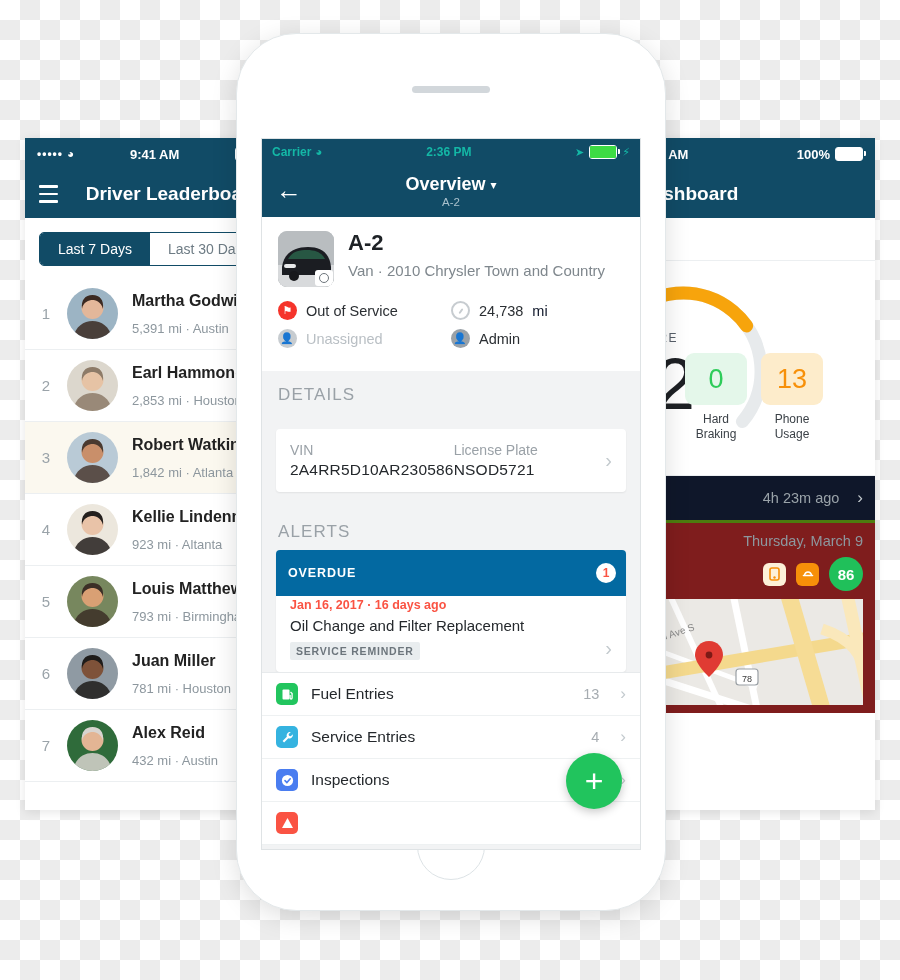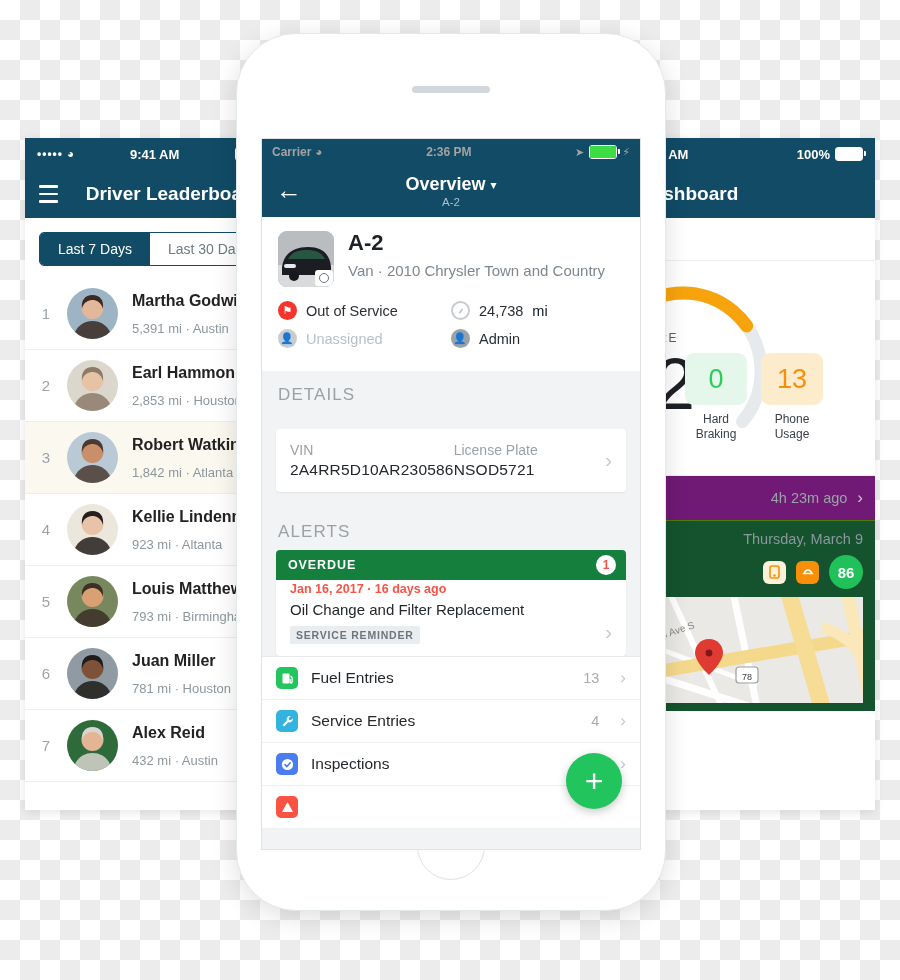--- a/index.html
+++ b/index.html
@@ -70,46 +70,46 @@
   .score-delta .up{color:#2ecc5a;font-size:18px;}
 
   .stat-tiles{position:absolute;left:60px;top:92px;display:flex;gap:14px;}
   .tile{width:62px;text-align:center;}
   .tile .box{width:62px;height:52px;border-radius:9px;display:flex;align-items:center;justify-content:center;
     font-size:27px;font-weight:400;}
   .tile .cap{font-size:12px;color:#3b4147;line-height:1.25;margin-top:7px;}
   .tile.green .box{background:#e4f7ea;color:#2ecc5a;}
   .tile.amber .box{background:#fdeccb;color:#f79009;}
 
-  .row-time{height:44px;display:flex;align-items:center;justify-content:flex-end;gap:10px;
-    padding:0 12px;font-size:14.5px;color:#9aa3a9;border-bottom:1px solid #4d7c0f;background:#701a75;}
+  .row-time{height:44px;display:flex;align-items:center;justify-content:flex-end;gap:18px;
+    padding:0 12px;font-size:14.5px;color:#9aa3a9;border-bottom:3px solid #4d7c0f;background:#0f172a;}
   .chev{color:#c3cace;font-size:17px;}
 
-  .day-block{background:#14532d;padding:10px 12px 8px 12px;}
+  .day-block{background:#7f1d1d;padding:10px 12px 8px 12px;}
   .day-title{text-align:right;font-size:14.5px;color:#8d979e;}
   .day-icons{display:flex;align-items:center;justify-content:flex-end;gap:10px;margin-top:8px;}
   .mini-ico{width:23px;height:23px;border-radius:6px;background:#fdf1d8;display:flex;align-items:center;
     justify-content:center;}
   .mini-ico.solid{background:#f79009;}
   .score-pill{width:34px;height:34px;border-radius:50%;background:#20c05a;color:#fff;display:flex;
     align-items:center;justify-content:center;font-size:15px;font-weight:700;}
   .map{height:106px;margin-top:8px;position:relative;overflow:hidden;background:#eceae6;}
 
   
   #phone{position:absolute;left:236px;top:33px;width:430px;height:878px;
     background:#fff;border-radius:60px;border:1px solid #e3e8ea;
     box-shadow:0 6px 26px rgba(0,0,0,.13);box-sizing:border-box;}
   .speaker{position:absolute;left:50%;top:52px;transform:translateX(-50%);width:78px;height:7px;
     border-radius:4px;background:#d2d7db;}
   .homebtn{position:absolute;left:50%;bottom:30px;transform:translateX(-50%);width:66px;height:66px;
     border-radius:50%;border:1.5px solid #dde3e6;}
   .pscreen{position:absolute;left:24px;top:104px;width:380px;height:712px;overflow:hidden;background:#f2f3f4;
     border:1px solid #dfe3e5;box-sizing:border-box;}
 
-  .p-status{height:26px;background:#114b66;color:#a3a3a3;display:flex;align-items:center;padding:12px 10px;
+  .p-status{height:26px;background:#114b66;color:#14b8a6;display:flex;align-items:center;padding:12px 10px;
     font-size:12px;font-weight:700;box-sizing:border-box;}
   .p-nav{background:#114b66;color:#fff;height:52px;position:relative;display:flex;align-items:center;
     justify-content:center;flex-direction:column;}
   .p-back{position:absolute;left:14px;top:12px;font-size:26px;line-height:1;cursor:pointer;}
   .p-title{font-size:18px;font-weight:700;display:flex;align-items:center;gap:5px;}
   .p-sub{font-size:11.5px;color:#a9c0cc;margin-top:1px;}
   .caret{font-size:12px;}
 
   .v-head{background:#fff;padding:14px 16px 10px 16px;display:flex;gap:14px;align-items:flex-start;}
   .v-thumb{width:56px;height:56px;border-radius:9px;flex:0 0 56px;position:relative;overflow:hidden;
@@ -137,21 +137,21 @@
   .sec-label{font-size:17px;letter-spacing:1.1px;color:#9aa1a7;padding:14px 16px 8px 16px;}
   .card{background:#fff;margin:16px 14px;border-radius:4px;box-shadow:0 1px 2px rgba(0,0,0,.07);}
   .det-row{display:flex;align-items:center;padding:13px 14px;}
   .det-col{flex:1;}
   .det-k{font-size:14px;color:#9aa1a7;}
   .det-v{font-size:15.5px;color:#24282c;margin-top:3px;letter-spacing:.2px;}
   .det-chev{color:#c3cace;font-size:20px;margin-left:6px;}
 
   .alert-card{background:#fff;margin:0 14px;border-radius:4px;overflow:hidden;
     box-shadow:0 1px 2px rgba(0,0,0,.07);}
-  .alert-bar{background:#15803d;color:#fff;height:30px;display:flex;align-items:center;
+  .alert-bar{background:#0369a1;color:#fff;height:46px;display:flex;align-items:center;
     justify-content:space-between;padding:0 10px 0 12px;}
   .alert-bar .t{font-size:12.5px;font-weight:700;letter-spacing:.9px;}
   .alert-badge{width:20px;height:20px;border-radius:50%;background:#fff;color:#fa5343;font-size:12px;
     font-weight:700;display:flex;align-items:center;justify-content:center;}
   .alert-body{padding:2px 14px 12px 14px;display:flex;align-items:flex-end;}
   .alert-main{flex:1;}
   .alert-date{font-size:12.5px;color:#fa5343;font-weight:700;}
   .alert-title{font-size:15px;color:#24282c;margin-top:5px;}
   .tag{display:inline-block;margin-top:8px;background:#e9edef;color:#6c757c;font-size:10.5px;
     letter-spacing:.8px;font-weight:700;padding:3px 6px;border-radius:2px;}

